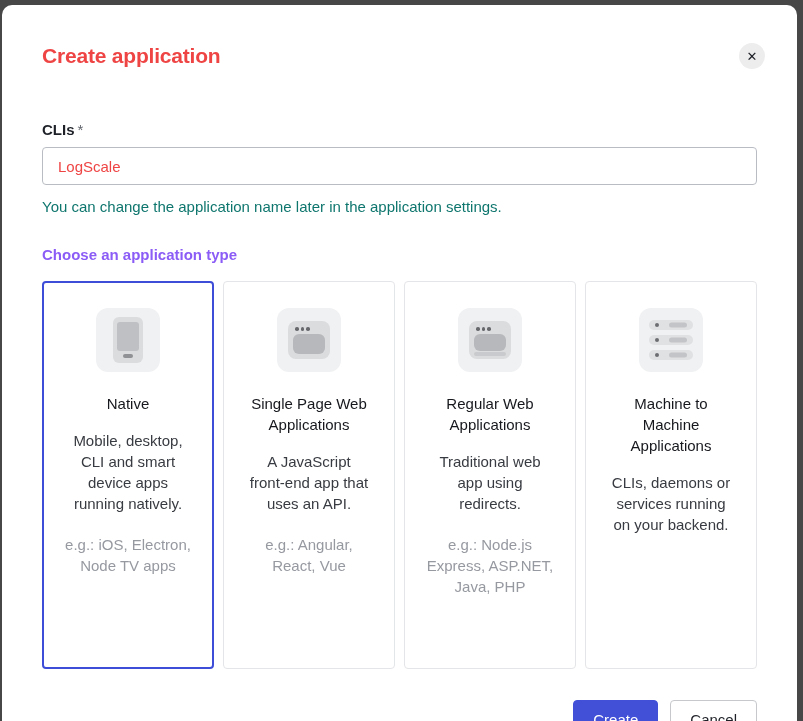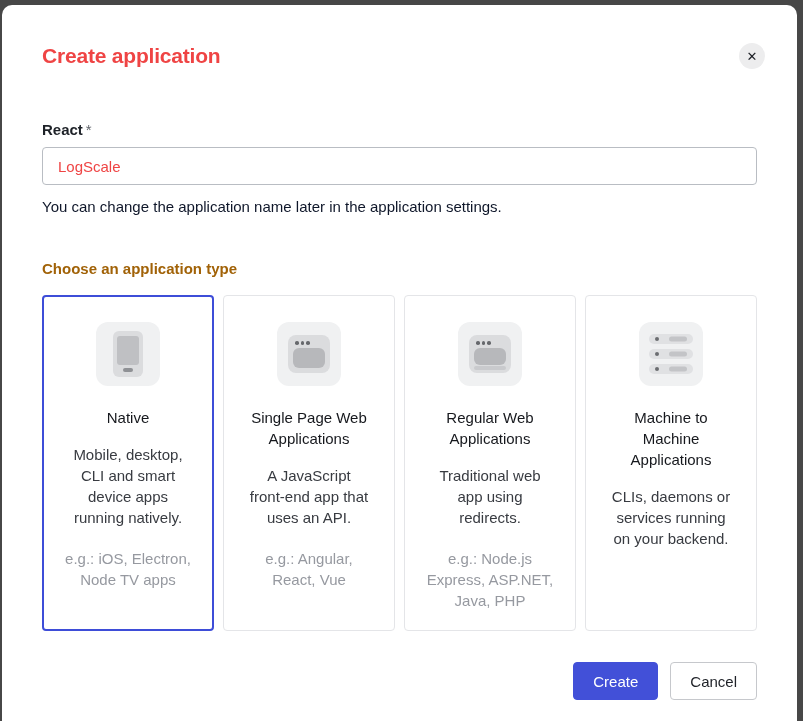--- a/index.html
+++ b/index.html
@@ -63,36 +63,36 @@
     padding: 0 15px;
     font-size: 15px;
     color: #ef4444;
     font-family: "Liberation Sans", sans-serif;
     outline: none;
     display: block;
   }
   .helper-text {
     margin-top: 13px;
     font-size: 15px;
-    color: #0f172a;
+    color: #0f766e;
   }
   .section-label {
-    margin-top: 45px;
+    margin-top: 31px;
     font-size: 15px;
     font-weight: 600;
-    color: #a16207;
+    color: #8b5cf6;
   }
   .cards {
     margin-top: 18px;
     display: grid;
     grid-template-columns: repeat(4, 1fr);
     gap: 9px;
   }
   .card {
-    height: 336px;
+    height: 388px;
     border: 1px solid #e4e5e8;
     border-radius: 4px;
     background: #ffffff;
     text-align: center;
     padding: 26px 12px 0 12px;
     cursor: pointer;
   }
   .card.selected {
     border: 2px solid #3e4dd8;
     padding-top: 25px;
@@ -176,21 +176,21 @@
 <div class="modal">
 
   <div class="modal-header">
     <div class="modal-title">Create application</div>
     <button class="close-btn">
       <span>✕</span>
     </button>
   </div>
 
   <div class="field-label">
-    <span>React</span><span class="req">*</span>
+    <span>CLIs</span><span class="req">*</span>
   </div>
   <input class="text-input" type="text" value="LogScale" style="">
   <div class="helper-text">You can change the application name later in the application settings.</div>
 
   <div class="section-label">Choose an application type</div>
 
   <div class="cards">
 
     <div class="card selected">
       <div class="tile">

